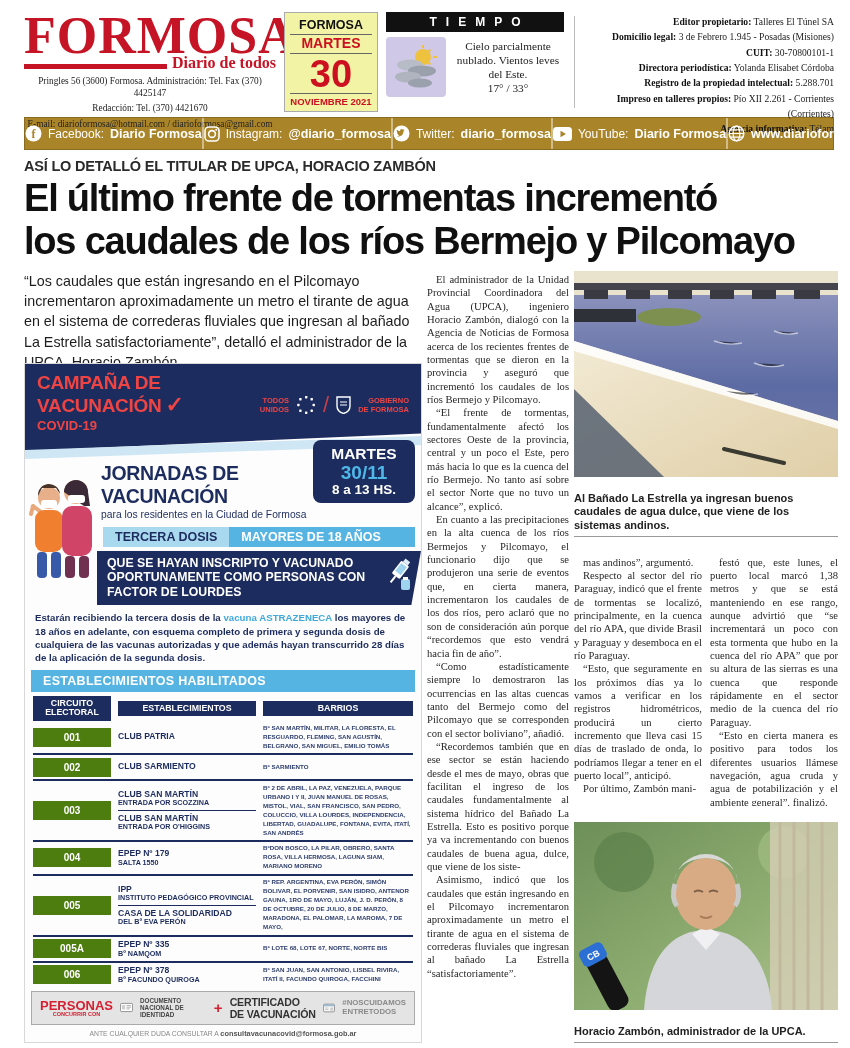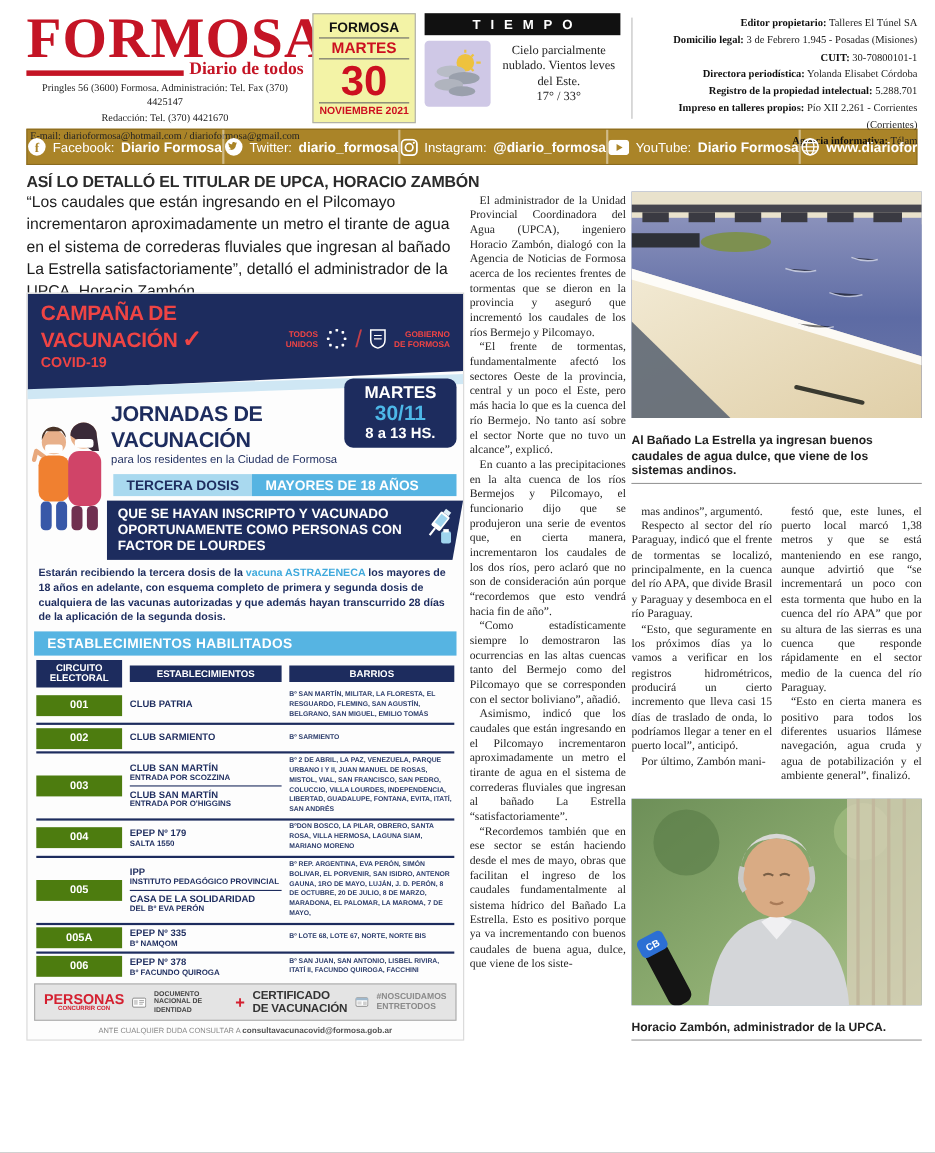--- a/index.html
+++ b/index.html
@@ -160,55 +160,59 @@
   <div class="social-bar">
     <div class="social-cell">
       <svg width="17" height="17" viewBox="0 0 17 17">
           <circle cx="8.5" cy="8.5" r="8" fill="#fff"></circle>
           <text x="8.5" y="13" font-size="12" font-weight="bold" text-anchor="middle" fill="#aa8428" font-family="Liberation Serif, serif">f</text>
         </svg>
       <span>Facebook:</span>
         <b>Diario Formosa</b>
     </div>
     <div class="social-cell">
-      <svg width="17" height="17" viewBox="0 0 17 17">
-          <circle cx="8.5" cy="8.5" r="8" fill="#fff"></circle>
-          <path d="M4 11.4c3.6.5 6.4-1.5 6.5-4.9.4-.3.8-.8 1-1.3-.4.15-.8.25-1.1.25.4-.3.7-.7.8-1.2-.4.25-.9.45-1.3.5C9.5 4.2 8.8 4 8.2 4.2c-.9.3-1.3 1-1.1 2-1.3-.1-2.4-.6-3.2-1.5-.5 1.2-.1 2.2.9 2.8-.3 0-.6-.1-.9-.25.1 1 .7 1.7 1.7 1.9-.3.1-.6.1-.9.05.3.8.9 1.2 1.8 1.25-.7.55-1.6.8-2.5.7z" fill="#aa8428"></path>
-        </svg>
-      <span>Twitter:</span>
-        <b>diario_formosa</b>
-    </div>
-    <div class="social-cell">
       <svg width="16" height="16" viewBox="0 0 16 16">
           <rect x="1" y="1" width="14" height="14" rx="4" fill="none" stroke="#fff" stroke-width="1.6"></rect>
           <circle cx="8" cy="8" r="3.4" fill="none" stroke="#fff" stroke-width="1.6"></circle>
           <circle cx="12.2" cy="3.8" r="1" fill="#fff"></circle>
         </svg>
       <span>Instagram:</span>
         <b>@diario_formosa</b>
+    </div>
+    <div class="social-cell">
+      <svg width="17" height="17" viewBox="0 0 17 17">
+          <circle cx="8.5" cy="8.5" r="8" fill="#fff"></circle>
+          <path d="M4 11.4c3.6.5 6.4-1.5 6.5-4.9.4-.3.8-.8 1-1.3-.4.15-.8.25-1.1.25.4-.3.7-.7.8-1.2-.4.25-.9.45-1.3.5C9.5 4.2 8.8 4 8.2 4.2c-.9.3-1.3 1-1.1 2-1.3-.1-2.4-.6-3.2-1.5-.5 1.2-.1 2.2.9 2.8-.3 0-.6-.1-.9-.25.1 1 .7 1.7 1.7 1.9-.3.1-.6.1-.9.05.3.8.9 1.2 1.8 1.25-.7.55-1.6.8-2.5.7z" fill="#aa8428"></path>
+        </svg>
+      <span>Twitter:</span>
+        <b>diario_formosa</b>
     </div>
     <div class="social-cell">
       <svg width="19" height="14" viewBox="0 0 19 14">
           <rect x="0" y="0" width="19" height="14" rx="3.5" fill="#fff"></rect>
           <path d="M7.5 3.8v6.4L13 7z" fill="#aa8428"></path>
         </svg>
       <span>YouTube:</span>
         <b>Diario Formosa</b>
     </div>
     <div class="social-cell">
       <svg width="17" height="17" viewBox="0 0 17 17">
           <circle cx="8.5" cy="8.5" r="7.3" fill="none" stroke="#fff" stroke-width="1.5"></circle>
           <ellipse cx="8.5" cy="8.5" rx="3.4" ry="7.3" fill="none" stroke="#fff" stroke-width="1.2"></ellipse>
           <path d="M1.2 8.5h14.6M2.2 4.8h12.6M2.2 12.2h12.6" stroke="#fff" stroke-width="1.2"></path>
         </svg>
       <b>www.diarioformosa.net</b>
     </div>
   </div>
 
   <div class="kicker">ASÍ LO DETALLÓ EL TITULAR DE UPCA, HORACIO ZAMBÓN</div>
+  <h1 class="headline">
+    <span>El último frente de tormentas incrementó</span><br>
+    <span>los caudales de los ríos Bermejo y Pilcomayo</span>
+  </h1>
 
   <div class="content-row">
 
     <div class="left-stack">
       <div class="lead">“Los caudales que están ingresando en el Pilcomayo incrementaron aproximadamente un metro el tirante de agua en el sistema de correderas fluviales que ingresan al bañado La Estrella satisfactoriamente”, detalló el administrador de la UPCA, Horacio Zambón.</div>
 
       <aside class="ad">
         <div class="ad-header">
           <div>
             <div class="ad-h-title">
@@ -389,22 +393,22 @@
           <span>ANTE CUALQUIER DUDA CONSULTAR A </span><b>consultavacunacovid@formosa.gob.ar</b>
         </div>
       </aside>
     </div>
 
     <div class="article-col col1">
       <p>El administrador de la Unidad Provincial Coordinadora del Agua (UPCA), ingeniero Horacio Zambón, dialogó con la Agencia de Noticias de Formosa acerca de los recientes frentes de tormentas que se dieron en la provincia y aseguró que incrementó los caudales de los ríos Bermejo y Pilcomayo.</p>
       <p>“El frente de tormentas, fundamentalmente afectó los sectores Oeste de la provincia, central y un poco el Este, pero más hacia lo que es la cuenca del río Bermejo. No tanto así sobre el sector Norte que no tuvo un alcance”, explicó.</p>
       <p>En cuanto a las precipitaciones en la alta cuenca de los ríos Bermejos y Pilcomayo, el funcionario dijo que se produjeron una serie de eventos que, en cierta manera, incrementaron los caudales de los dos ríos, pero aclaró que no son de consideración aún porque “recordemos que esto vendrá hacia fin de año”.</p>
       <p>“Como estadísticamente siempre lo demostraron las ocurrencias en las altas cuencas tanto del Bermejo como del Pilcomayo que se corresponden con el sector boliviano”, añadió.</p>
+      <p>“Recordemos también que en ese sector se están haciendo desde el mes de mayo, obras que facilitan el ingreso de los caudales fundamentalmente al sistema hídrico del Bañado La Estrella. Esto es positivo porque ya va incrementando con buenos caudales de buena agua, dulce, que viene de los siste-</p>
       <p>Asimismo, indicó que los caudales que están ingresando en el Pilcomayo incrementaron aproximadamente un metro el tirante de agua en el sistema de correderas fluviales que ingresan al bañado La Estrella “satisfactoriamente”.</p>
-      <p>“Recordemos también que en ese sector se están haciendo desde el mes de mayo, obras que facilitan el ingreso de los caudales fundamentalmente al sistema hídrico del Bañado La Estrella. Esto es positivo porque ya va incrementando con buenos caudales de buena agua, dulce, que viene de los siste-</p>
     </div>
 
     <div class="right-block">
       <div class="photo photo1">
         <svg width="264" height="206" viewBox="0 0 264 206" preserveAspectRatio="none">
           <defs>
             <linearGradient id="w1" x1="0" y1="0" x2="0" y2="1">
               <stop offset="0" stop-color="#8a91bb"></stop>
                 <stop offset="0.5" stop-color="#5d6ba4"></stop>
                 <stop offset="1" stop-color="#6f79a8"></stop>

